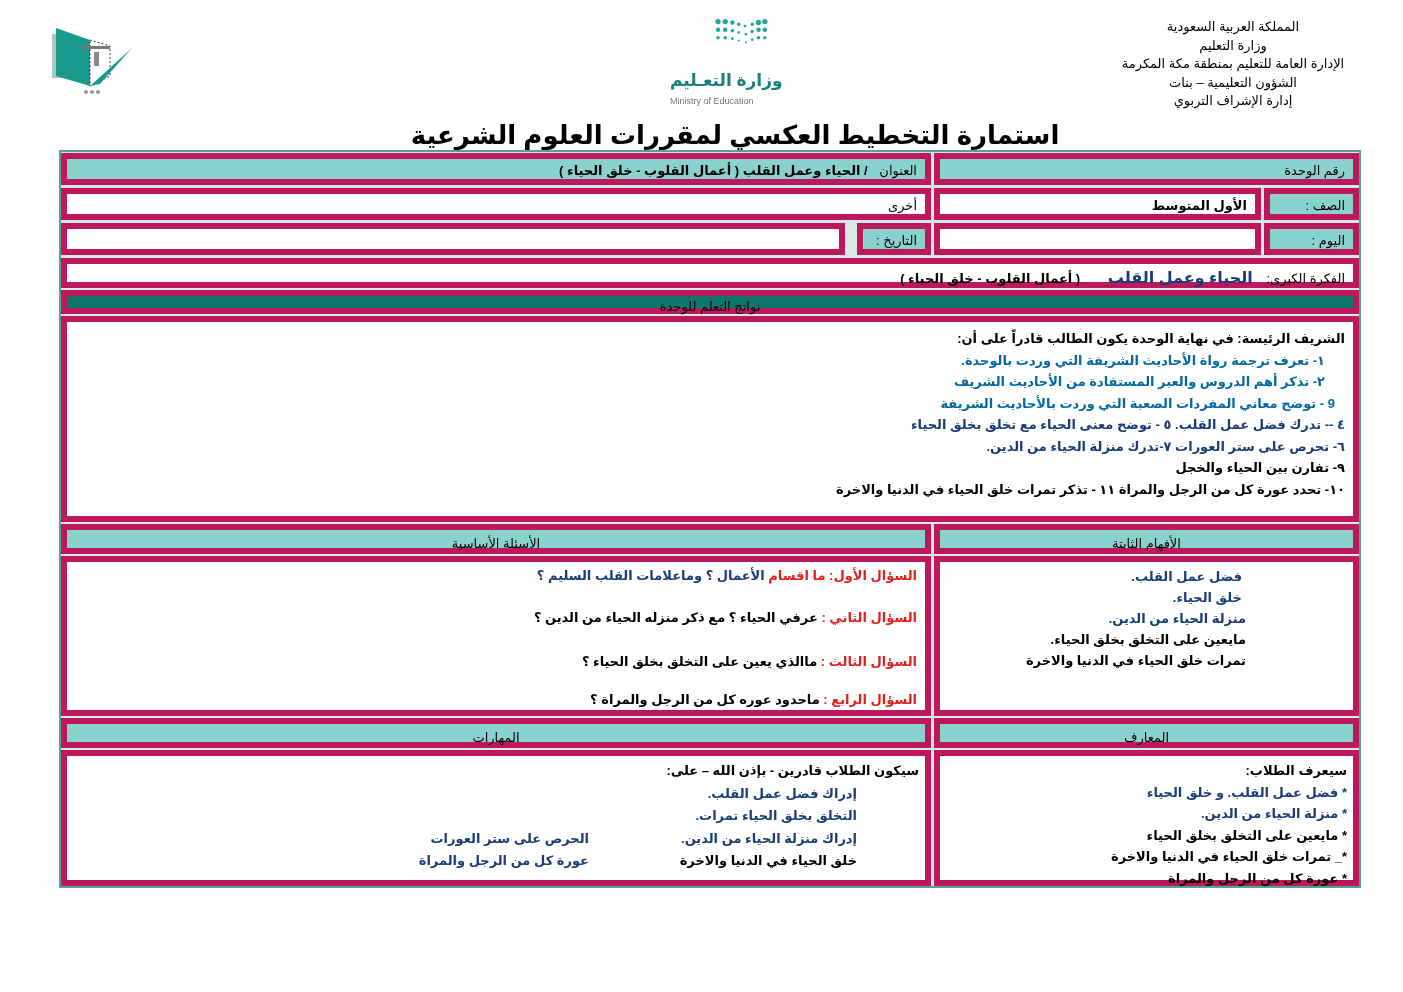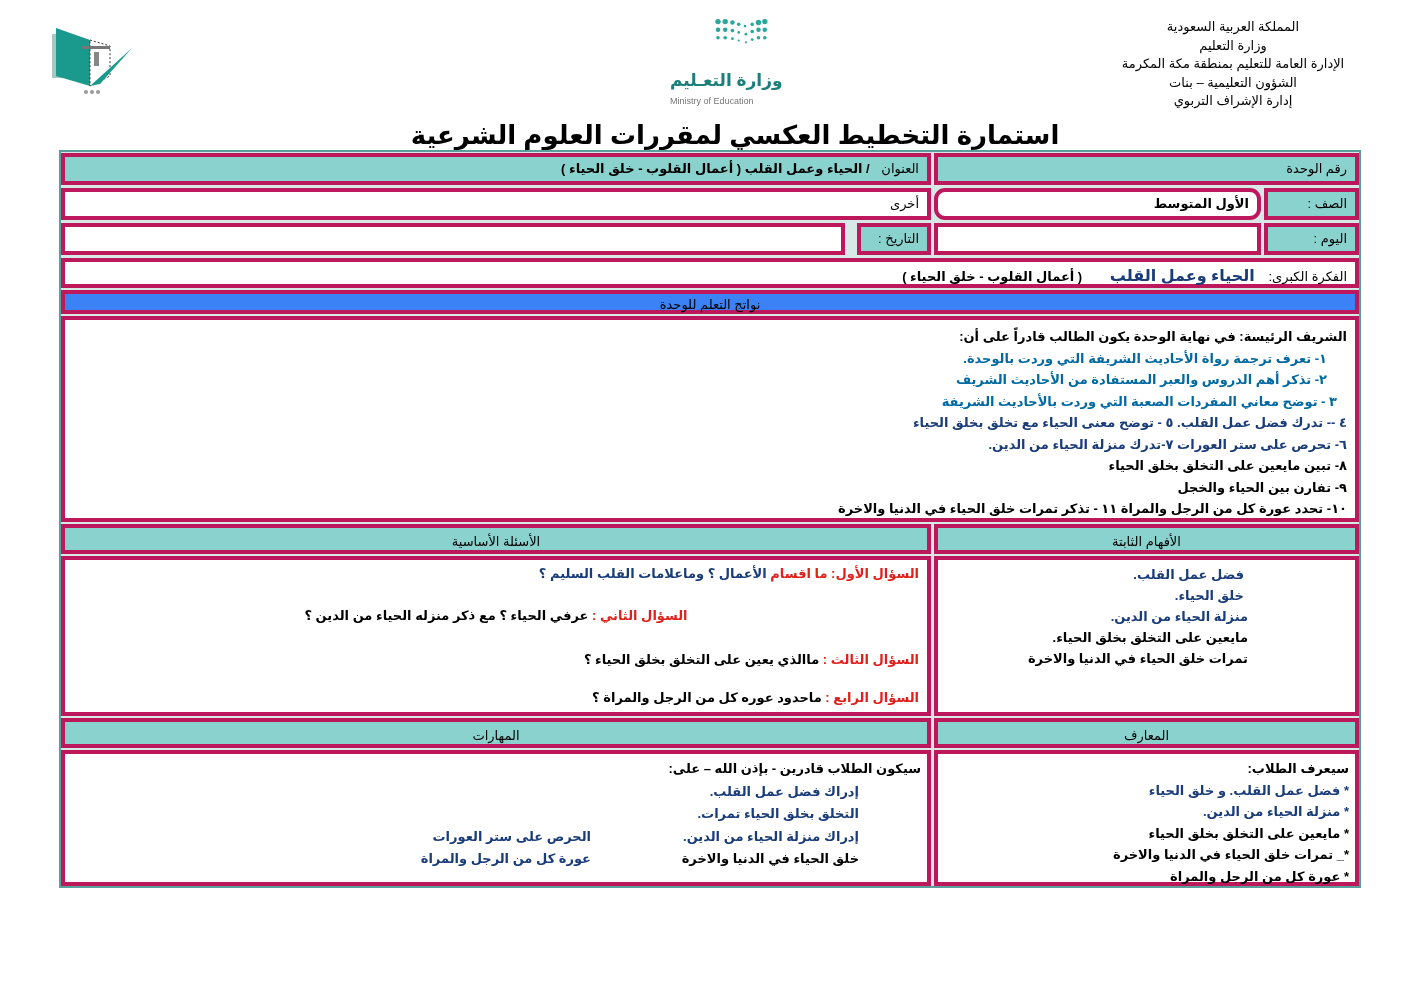--- a/index.html
+++ b/index.html
@@ -10,23 +10,23 @@
   
   .kingdom { right: 40px; top: 18px; width: 260px; text-align: center; font-size: 13px; line-height: 18.5px; direction: rtl; }
   .moe-logo { left: 668px; top: 18px; width: 100px; height: 90px; }
   .moe-ar { left: 670px; top: 70px; font-size: 17px; color: #1b7f7a; direction: rtl; font-weight: bold; letter-spacing: 0.5px; }
   .moe-en { left: 670px; top: 96px; font-size: 9px; color: #777; }
   .left-logo { left: 50px; top: 26px; width: 84px; height: 72px; }
   .doc-title { left: 400px; top: 120px; width: 670px; text-align: center; font-size: 26px; font-weight: bold; direction: rtl; }
 
   
   .frame { left: 59px; top: 150px; width: 1302px; height: 738px; border: 2px solid #5a9f9c; background: #d7e8e7; }
-  .cell { position: absolute; border: 4px solid #be185d; background: #fff; direction: rtl; font-size: 13px; }
+  .cell { position: absolute; border: 6px solid #be185d; background: #fff; direction: rtl; font-size: 13px; }
   .teal { background: #89d2cd; }
-  .teal2 { background: #3b82f6; }
+  .teal2 { background: #0f766e; }
   .pad { padding: 4px 8px; }
   .bold { font-weight: bold; }
   .blue { color: #0369a1; }
   .darkblue { color: #1a3c78; }
   .red { color: #e0201b; }
   .center { text-align: center; }
   .line { white-space: nowrap; }
 </style>
 </head>
 <body>
@@ -90,21 +90,21 @@
     <span>رقم الوحدة</span>
   </div>
   <div class="cell teal pad" style="right:428px; top:1px; width:870px; height:32px;">
     <span>العنوان</span>
     <span class="bold" style="margin-right:8px;">/  الحياء وعمل القلب    ( أعمال القلوب  -  خلق الحياء )</span>
   </div>
 
   <div class="cell teal pad" style="right:0; top:36px; width:95px; height:32px;">
     <span>الصف :</span>
   </div>
-  <div class="cell pad bold" style="right:98px; top:36px; width:327px; height:32px;border-radius:11px;">
+  <div class="cell pad bold" style="right:98px; top:36px; width:327px; height:32px;">
     <span>الأول المتوسط</span>
   </div>
   <div class="cell pad" style="right:428px; top:36px; width:870px; height:32px;">
     <span>أخرى</span>
   </div>
 
   <div class="cell teal pad" style="right:0; top:71px; width:95px; height:32px;">
     <span>اليوم :</span>
   </div>
   <div class="cell pad" style="right:98px; top:71px; width:327px; height:32px;"></div>
@@ -121,25 +121,24 @@
 
   <div class="cell teal2 center" style="right:0; top:138px; width:1298px; height:24px; line-height:22px;">
     <span>نواتج التعلم للوحدة</span>
   </div>
 
   <div class="cell" style="right:0; top:164px; width:1298px; height:206px; padding:6px 8px; font-size:13px; line-height:21.5px;">
     <div class="bold line">الشريف الرئيسة:  في نهاية الوحدة يكون الطالب قادراً على أن:</div>
     <div style="padding-right:20px;">
       <div class="bold line blue">١-  تعرف ترجمة رواة الأحاديث الشريفة التي وردت بالوحدة.</div>
       <div class="bold line blue">٢-   تذكر أهم الدروس والعبر المستفادة من الأحاديث الشريف</div>
-      <div class="bold line blue" style="margin-right:-10px;">٣ - توضح معاني المفردات الصعبة التي وردت بالأحاديث الشريفة</div>
+      <div class="bold line blue" style="margin-right:-10px;">9 - توضح معاني المفردات الصعبة التي وردت بالأحاديث الشريفة</div>
     </div>
     <div class="bold line darkblue">٤ --  تدرك فضل عمل القلب.     ٥ - توضح معنى الحياء مع تخلق بخلق الحياء</div>
     <div class="bold line darkblue">٦-   تحرص على ستر العورات          ٧-تدرك منزلة الحياء من الدين.</div>
-    <div class="bold line">٨- تبين مايعين على التخلق بخلق الحياء</div>
     <div class="bold line">٩- تفارن بين الحياء والخجل</div>
     <div class="bold line">١٠- تحدد عورة كل من الرجل والمراة      ١١ - تذكر تمرات خلق الحياء في الدنيا والاخرة</div>
   </div>
 
   <div class="cell teal center" style="right:0; top:372px; width:425px; height:30px; line-height:28px;">
     <span>الأفهام الثابتة</span>
   </div>
   <div class="cell teal center" style="right:428px; top:372px; width:870px; height:30px; line-height:28px;">
     <span>الأسئلة الأساسية</span>
   </div>
@@ -150,21 +149,21 @@
       <div class="bold line darkblue">خلق الحياء.</div>
       <div class="bold line darkblue" style="margin-right:-4px;">منزلة الحياء من الدين.</div>
       <div class="bold line" style="margin-right:-4px;">مايعين على التخلق بخلق الحياء.</div>
       <div class="bold line" style="margin-right:-4px;">تمرات خلق الحياء في الدنيا والاخرة</div>
     </div>
   </div>
   <div class="cell" style="right:428px; top:404px; width:870px; height:160px; padding:6px 8px;">
     <div class="bold line" style="height:42px;">
       <span class="red">السؤال الأول:</span><span class="red"> ما اقسام </span><span class="darkblue">الأعمال ؟       وماعلامات القلب السليم ؟</span>
     </div>
-    <div class="bold line" style="height:44px;text-align:center;">
+    <div class="bold line" style="height:44px;">
       <span class="red">السؤال الثاني :</span><span> عرفي الحياء ؟ مع ذكر منزله الحياء من الدين ؟</span>
     </div>
     <div class="bold line" style="height:38px;">
       <span class="red">السؤال الثالث :</span><span> ماالذي يعين على التخلق بخلق الحياء ؟</span>
     </div>
     <div class="bold line">
       <span class="red">السؤال الرابع :</span><span> ماحدود عوره كل من الرجل والمراة ؟</span>
     </div>
   </div>
 

